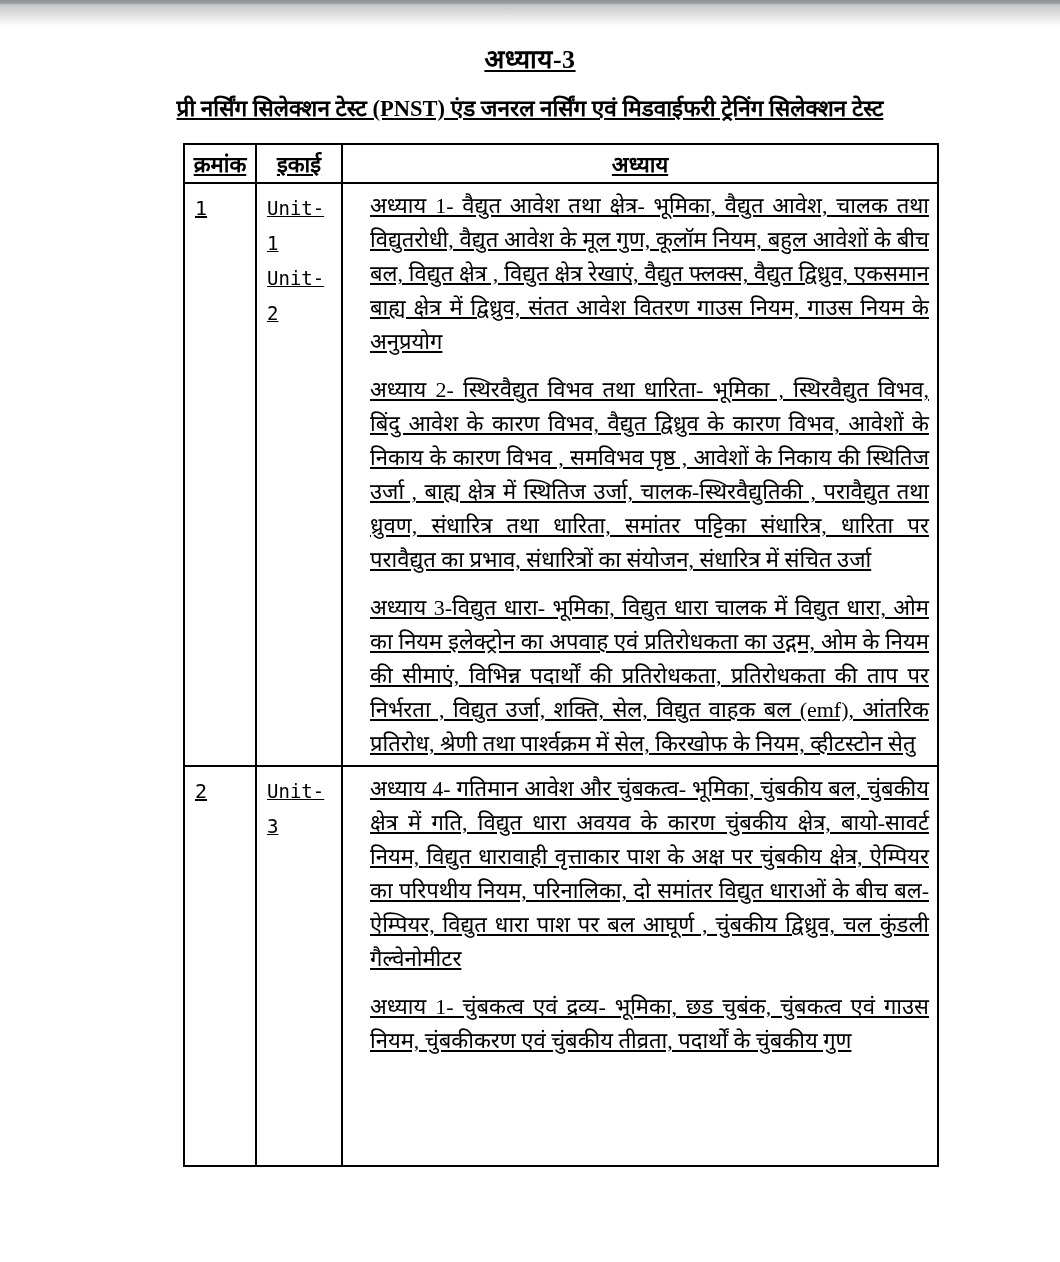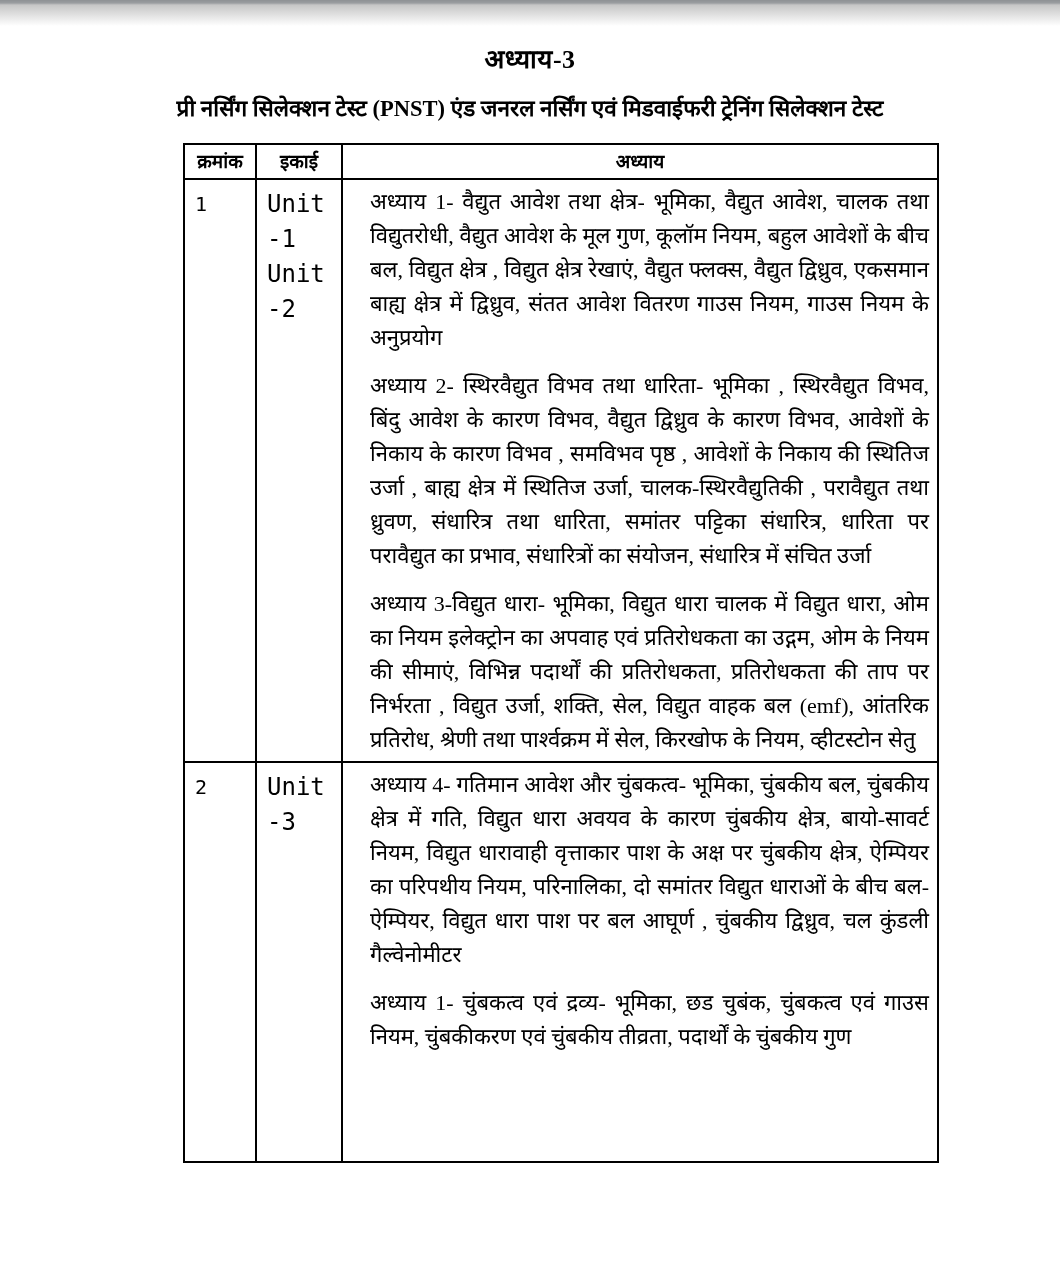--- a/index.html
+++ b/index.html
@@ -6,20 +6,21 @@
   html, body { background: #ffffff; }
   body { font-family: "Liberation Serif", "DejaVu Serif", serif; color: #000; }
 
   .page {
     position: relative;
     width: 1060px;
     height: 1262px;
     margin: 0 auto;
     background: #ffffff;
     overflow: hidden;
+    text-decoration: underline;
   }
 
   .top-shadow {
     position: absolute;
     top: 0; left: 0; right: 0;
     height: 26px;
     background: linear-gradient(to bottom, #8e9194 0px, #9a9da0 3px, #c6c6c6 5px, #ffffff 26px);
     pointer-events: none;
   }
 
@@ -62,38 +63,38 @@
   table.syllabus col.c-unit   { width: 86px; }
   table.syllabus col.c-chap   { width: 596px; }
 
   table.syllabus th,
   table.syllabus td {
     border: 2px solid #000;
     vertical-align: top;
   }
 
   table.syllabus th {
-    font-size: 19px;
+    font-size: 22px;
     font-weight: bold;
     text-align: center;
     padding: 3px 2px 4px;
     height: 33px;
     margin-left: 20px;
   }
 
   td.serial-cell {
     font-family: "DejaVu Sans Mono", "Liberation Mono", monospace;
     font-size: 20px;
     padding: 7px 0 0 10px;
     line-height: 34px;
   }
 
   td.unit-cell {
     font-family: "DejaVu Sans Mono", "Liberation Mono", monospace;
-    font-size: 24px;
+    font-size: 19px;
     padding: 7px 0 0 10px;
     line-height: 35px;
   }
   .unit-item { width: 66px; overflow-wrap: break-word; }
   .unit-item.pushed { }
 
   td.chapter-cell {
     font-size: 22px;
     line-height: 34px;
     padding: 5px 8px 4px 11px;

